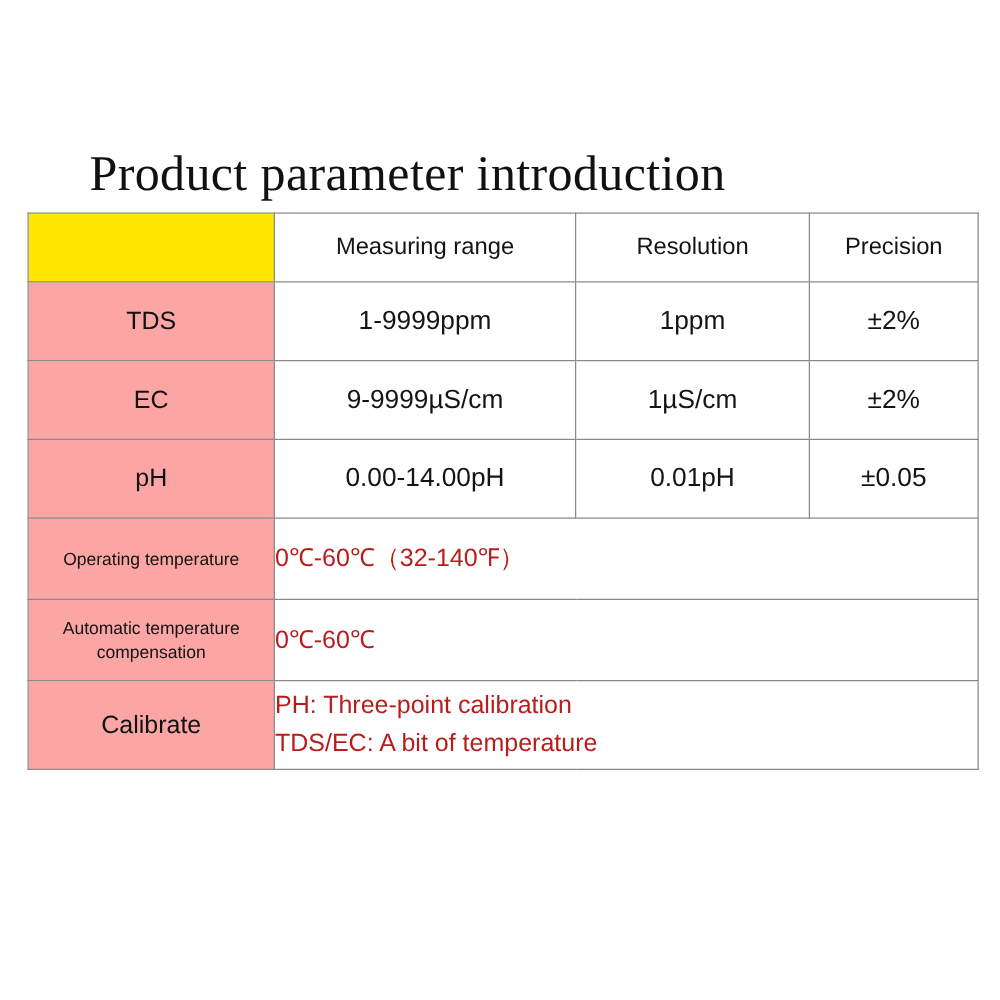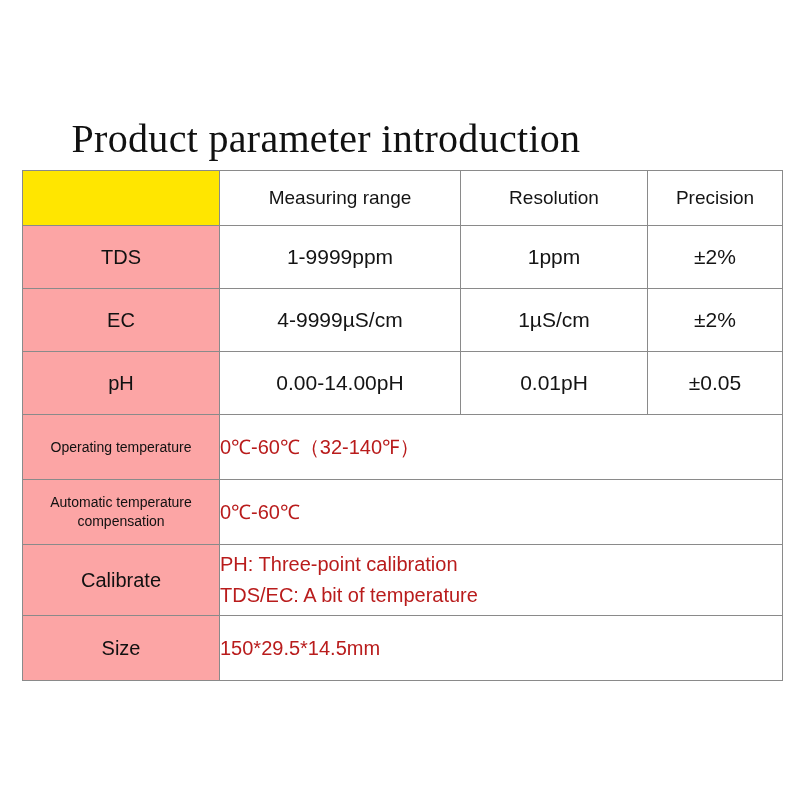--- a/index.html
+++ b/index.html
@@ -115,21 +115,21 @@
 
         <tr>
           <td class="rowlabel h62">TDS</td>
           <td class="val-center">1-9999ppm</td>
           <td class="val-center">1ppm</td>
           <td class="val-center">±2%</td>
         </tr>
 
         <tr>
           <td class="rowlabel h62">EC</td>
-          <td class="val-center">4-9999µS/cm</td>
+          <td class="val-center">9-9999µS/cm</td>
           <td class="val-center">1µS/cm</td>
           <td class="val-center">±2%</td>
         </tr>
 
         <tr>
           <td class="rowlabel h62">pH</td>
           <td class="val-center">0.00-14.00pH</td>
           <td class="val-center">0.01pH</td>
           <td class="val-center">±0.05</td>
         </tr>
@@ -155,24 +155,18 @@
         </tr>
 
         <tr>
           <td class="rowlabel h70">Calibrate</td>
           <td class="val-left" colspan="3">
             <span class="line">PH: Three-point calibration</span>
             <span class="line">TDS/EC: A bit of temperature</span>
           </td>
         </tr>
 
-        <tr>
-          <td class="rowlabel h64">Size</td>
-          <td class="val-left" colspan="3">
-            <span class="line">150*29.5*14.5mm</span>
-          </td>
-        </tr>
 
       </tbody>
     </table>
   </div>
 
 </div>
 
 </body></html>

